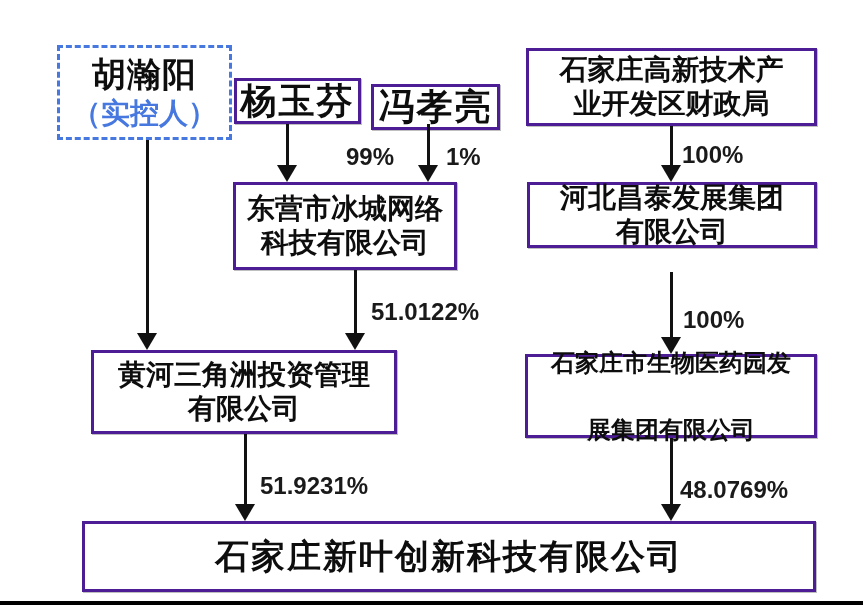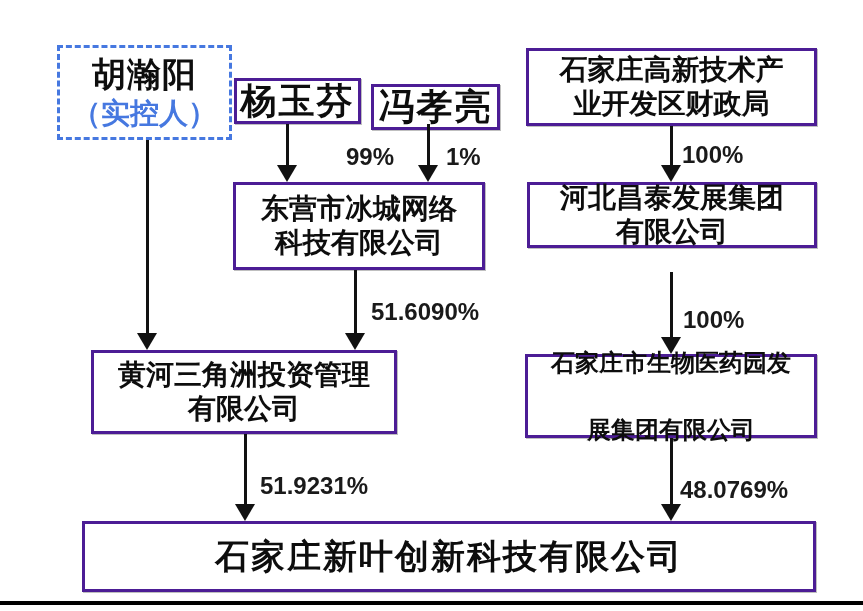--- a/index.html
+++ b/index.html
@@ -85,21 +85,21 @@
 
   <div class="node" style="left:371px; top:84px; width:129px; height:46px;">
     <span class="nm-person">冯孝亮</span>
   </div>
 
   <div class="node" style="left:526px; top:48px; width:291px; height:78px;">
     <span class="co-line">石家庄高新技术产</span>
     <span class="co-line">业开发区财政局</span>
   </div>
 
-  <div class="node" style="left:233px; top:182px; width:252px; height:88px;">
+  <div class="node" style="left:233px; top:182px; width:224px; height:88px;">
     <span class="co-line">东营市冰城网络</span>
     <span class="co-line">科技有限公司</span>
   </div>
 
   <div class="node" style="left:527px; top:182px; width:290px; height:66px;">
     <span class="co-line">河北昌泰发展集团</span>
     <span class="co-line">有限公司</span>
   </div>
 
   <div class="node" style="left:91px; top:350px; width:306px; height:84px;">
@@ -126,21 +126,21 @@
   <div class="vline" style="left:427px; top:124px; height:41px;"></div>
   <div class="ahead" style="left:418px; top:165px;"></div>
   <span class="pct" style="left:446px; top:143px;">1%</span>
 
   <div class="vline" style="left:670px; top:126px; height:39px;"></div>
   <div class="ahead" style="left:661px; top:165px;"></div>
   <span class="pct" style="left:682px; top:141px;">100%</span>
 
   <div class="vline" style="left:354px; top:270px; height:64px;"></div>
   <div class="ahead" style="left:345px; top:333px;"></div>
-  <span class="pct" style="left:371px; top:298px;">51.6090%</span>
+  <span class="pct" style="left:371px; top:298px;">51.0122%</span>
 
   <div class="vline" style="left:670px; top:272px; height:66px;"></div>
   <div class="ahead" style="left:661px; top:337px;"></div>
   <span class="pct" style="left:683px; top:306px;">100%</span>
 
   <div class="vline" style="left:244px; top:434px; height:71px;"></div>
   <div class="ahead" style="left:235px; top:504px;"></div>
   <span class="pct" style="left:260px; top:472px;">51.9231%</span>
 
   <div class="vline" style="left:670px; top:438px; height:67px;"></div>

